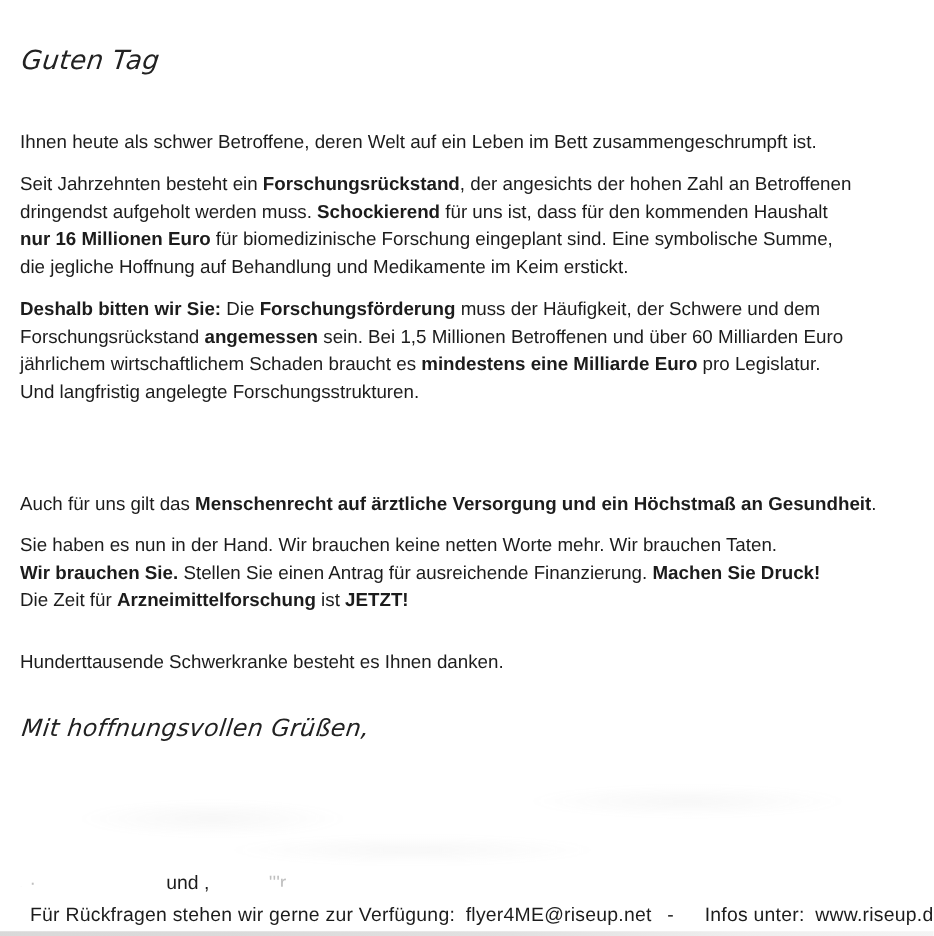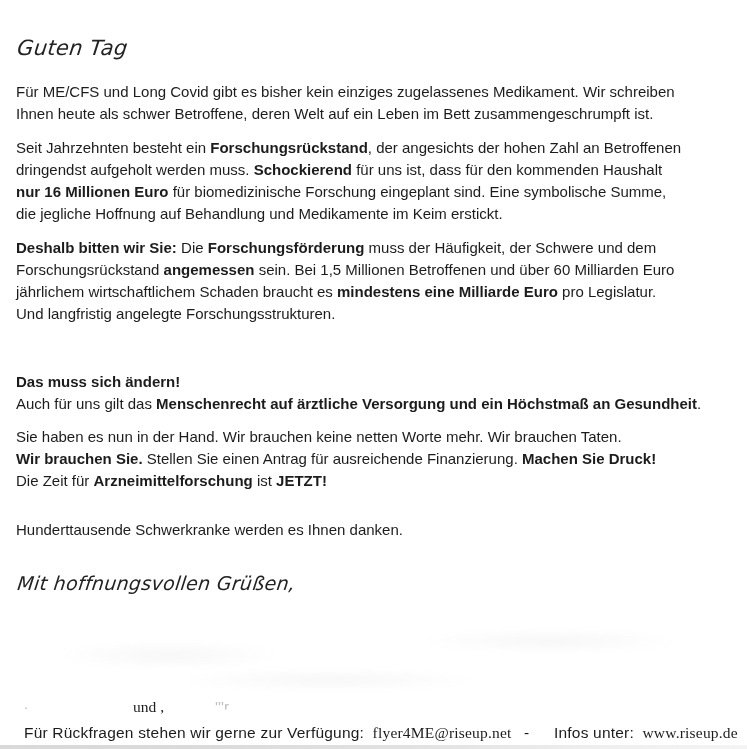--- a/index.html
+++ b/index.html
@@ -61,57 +61,57 @@
     position:absolute;
     top:697px;left:0;width:747px;height:20px;
     font-size:15.5px;line-height:20px;
   }
   .sig-line .frag{position:absolute;white-space:nowrap;}
   .sig-line .frag.faint{
     color:#8a8a8a;opacity:0.55;
     clip-path:inset(0 0 38% 0);
   }
   .sig-line .f1{left:15px;opacity:0.45;color:#9a9a9a;clip-path:none;}
-  .sig-line .f2{left:133px;font-family:Liberation Serif, serif;}
+  .sig-line .f2{left:133px;}
   .sig-line .f3{left:215px;}
   .sig-line .f4{left:253px;}
   .footer-line{
     position:absolute;
     top:722px;left:12px;width:735px;height:22px;
     font-size:15.5px;line-height:22px;
     letter-spacing:0.2px;
     white-space:nowrap;
   }
   .footer-line span{margin-right:4px;margin-left:12px;}
   .footer-line .sep{margin:0 8px;}
-  .footer-line a{color:#1c1c1c;text-decoration:none;font-family:Liberation Serif, serif;}
+  .footer-line a{color:#1c1c1c;text-decoration:none;}
   .bottom-artifact{
     position:absolute;bottom:0;left:0;width:747px;height:4px;
     background:linear-gradient(to right,
       rgba(170,170,170,0.45), rgba(150,150,150,0.35) 25%,
       rgba(180,180,180,0.4) 55%, rgba(200,200,200,0.3) 80%,
       rgba(210,210,210,0.25));
     pointer-events:none;
   }
 </style>
 </head>
 <body>
 
 <div class="page">
 
   <div class="greeting handwriting">Guten Tag</div>
 
   <div class="body-text">
-      <p class="para p1"><span>Für ME/CFS und Long Covid gibt es bisher kein einziges zugelassenes Medikament. Wir schreiben</span><br><span>Ihnen heute als schwer Betroffene, deren Welt auf ein Leben im Bett zusammengeschrumpft ist.</span><br></p>
+      <p class="para p1"><br><span>Ihnen heute als schwer Betroffene, deren Welt auf ein Leben im Bett zusammengeschrumpft ist.</span><br></p>
       <p class="para p2"><span>Seit Jahrzehnten besteht ein </span><span class="b">Forschungsrückstand</span><span>, der angesichts der hohen Zahl an Betroffenen</span><br><span>dringendst aufgeholt werden muss. </span><span class="b">Schockierend</span><span> für uns ist, dass für den kommenden Haushalt</span><br><span class="b">nur 16 Millionen Euro</span><span> für biomedizinische Forschung eingeplant sind. Eine symbolische Summe,</span><br><span>die jegliche Hoffnung auf Behandlung und Medikamente im Keim erstickt.</span></p>
       <p class="para p3"><span class="b">Deshalb bitten wir Sie:</span><span> Die </span><span class="b">Forschungsförderung</span><span> muss der Häufigkeit, der Schwere und dem</span><br><span>Forschungsrückstand </span><span class="b">angemessen</span><span> sein. Bei 1,5 Millionen Betroffenen und über 60 Milliarden Euro</span><br><span>jährlichem wirtschaftlichem Schaden braucht es </span><span class="b">mindestens eine Milliarde Euro</span><span> pro Legislatur.</span><br><span>Und langfristig angelegte Forschungsstrukturen.</span></p>
       <p class="para p4"><br></p>
-      <p class="para p5"><span class="b">Das muss sich ändern!</span><br><span>Auch für uns gilt das </span><span class="b">Menschenrecht auf ärztliche Versorgung und ein Höchstmaß an Gesundheit</span><span>.</span></p>
+      <p class="para p5"><br><span>Auch für uns gilt das </span><span class="b">Menschenrecht auf ärztliche Versorgung und ein Höchstmaß an Gesundheit</span><span>.</span></p>
       <p class="para p6"><span>Sie haben es nun in der Hand. Wir brauchen keine netten Worte mehr. Wir brauchen Taten.</span><br><span class="b">Wir brauchen Sie.</span><span> Stellen Sie einen Antrag für ausreichende Finanzierung. </span><span class="b">Machen Sie Druck!</span><br><span>Die Zeit für </span><span class="b">Arzneimittelforschung</span><span> ist </span><span class="b">JETZT!</span></p>
-      <p class="para p7"><span>Hunderttausende Schwerkranke werden es Ihnen danken.</span></p>
+      <p class="para p7"><span>Hunderttausende Schwerkranke besteht es Ihnen danken.</span></p>
     </div>
 
   <div class="closing handwriting">Mit hoffnungsvollen Grüßen,</div>
 
 </div>
 
 <div class="smudge s1"></div>
 <div class="smudge s2"></div>
 <div class="smudge s3"></div>
 

